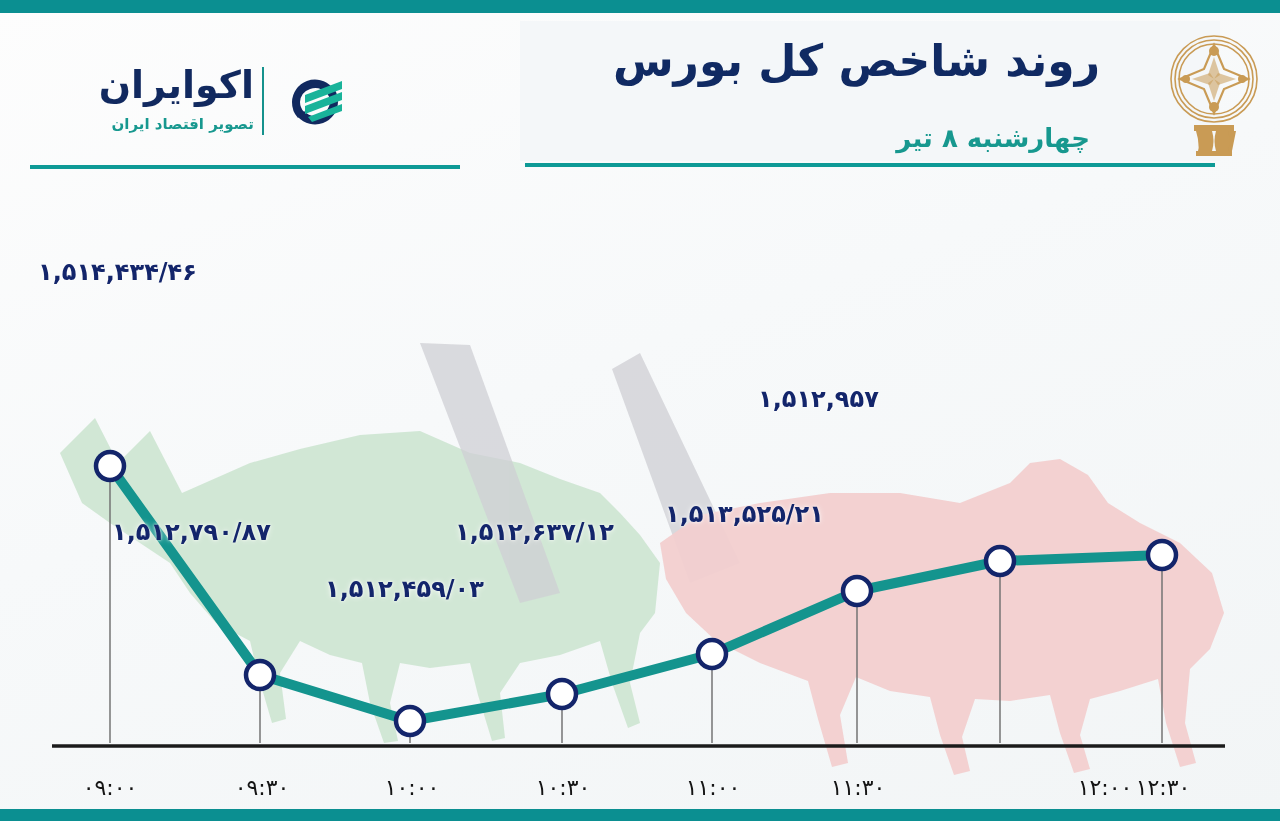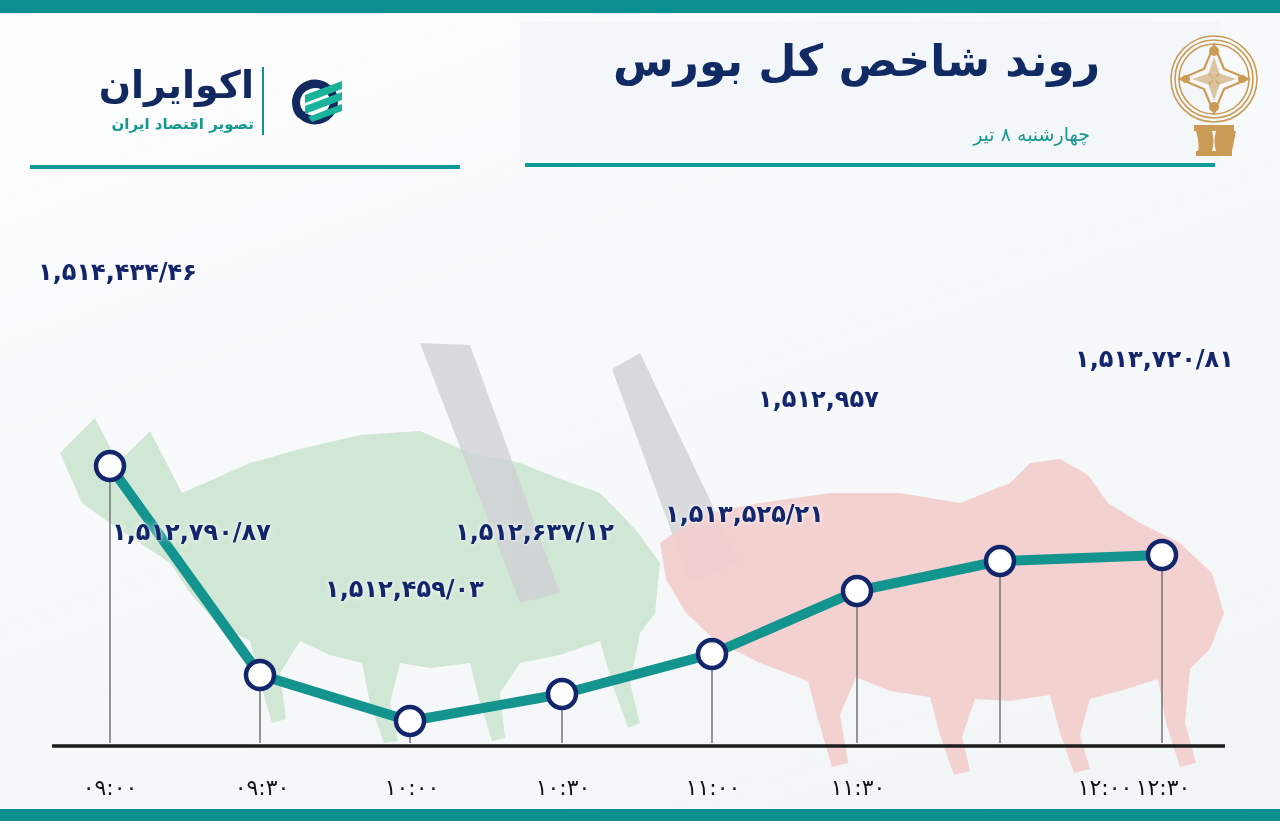--- a/index.html
+++ b/index.html
@@ -20,21 +20,21 @@
   .header{position:absolute;left:0;top:13px;width:1280px;height:150px;}
   .title-panel{
     position:absolute;right:60px;top:8px;width:700px;height:140px;
     background:#f4f7f9;}
   .title-text{
     position:absolute;right:180px;top:22px;
     font-size:44px;font-weight:bold;color:#102a63;letter-spacing:0px;
     white-space:nowrap;direction:rtl;}
   .title-sub{
     position:absolute;right:190px;top:110px;
-    font-size:19px;font-weight:normal;color:#17988f;white-space:nowrap;direction:rtl;}
+    font-size:26px;font-weight:bold;color:#17988f;white-space:nowrap;direction:rtl;}
   .title-rule{position:absolute;right:65px;top:150px;width:690px;height:4px;background:#0e9a96;}
 
   
   .emblem{position:absolute;right:18px;top:14px;width:96px;height:132px;}
 
   
   .brand{position:absolute;left:58px;top:40px;width:300px;height:100px;}
   .brand-mark{position:absolute;right:0;top:6px;width:86px;height:86px;}
   .brand-divider{position:absolute;right:94px;top:14px;width:2px;height:68px;background:#15928d;}
   .brand-name{position:absolute;right:104px;top:10px;font-size:38px;font-weight:bold;
@@ -171,21 +171,20 @@
         <circle cx="1162" cy="392" r="14"></circle>
       </g>
     </svg>
 
     <div class="dlabel" style="left:38px;top:95px;">۱,۵۱۴,۴۳۴/۴۶</div>
     <div class="dlabel" style="left:112px;top:355px;">۱,۵۱۲,۷۹۰/۸۷</div>
     <div class="dlabel" style="left:325px;top:412px;">۱,۵۱۲,۴۵۹/۰۳</div>
     <div class="dlabel" style="left:455px;top:322px;margin-top:33px;">۱,۵۱۲,۶۳۷/۱۲</div>
     <div class="dlabel" style="left:665px;top:337px;">۱,۵۱۳,۵۲۵/۲۱</div>
     <div class="dlabel" style="left:758px;top:222px;">۱,۵۱۲,۹۵۷</div>
-    <div class="dlabel" style="left:1075px;top:182px;">۱,۵۱۳,۷۲۰/۸۱</div>
 
     <div class="xlabel" style="left:110px;top:612px;">۰۹:۰۰</div>
     <div class="xlabel" style="left:262px;top:612px;">۰۹:۳۰</div>
     <div class="xlabel" style="left:412px;top:612px;">۱۰:۰۰</div>
     <div class="xlabel" style="left:563px;top:612px;">۱۰:۳۰</div>
     <div class="xlabel" style="left:713px;top:612px;">۱۱:۰۰</div>
     <div class="xlabel" style="left:858px;top:612px;">۱۱:۳۰</div>
     <div class="xlabel" style="left:1061px;top:612px;margin-left:44px;">۱۲:۰۰</div>
     <div class="xlabel" style="left:1163px;top:612px;">۱۲:۳۰</div>
   </div>

